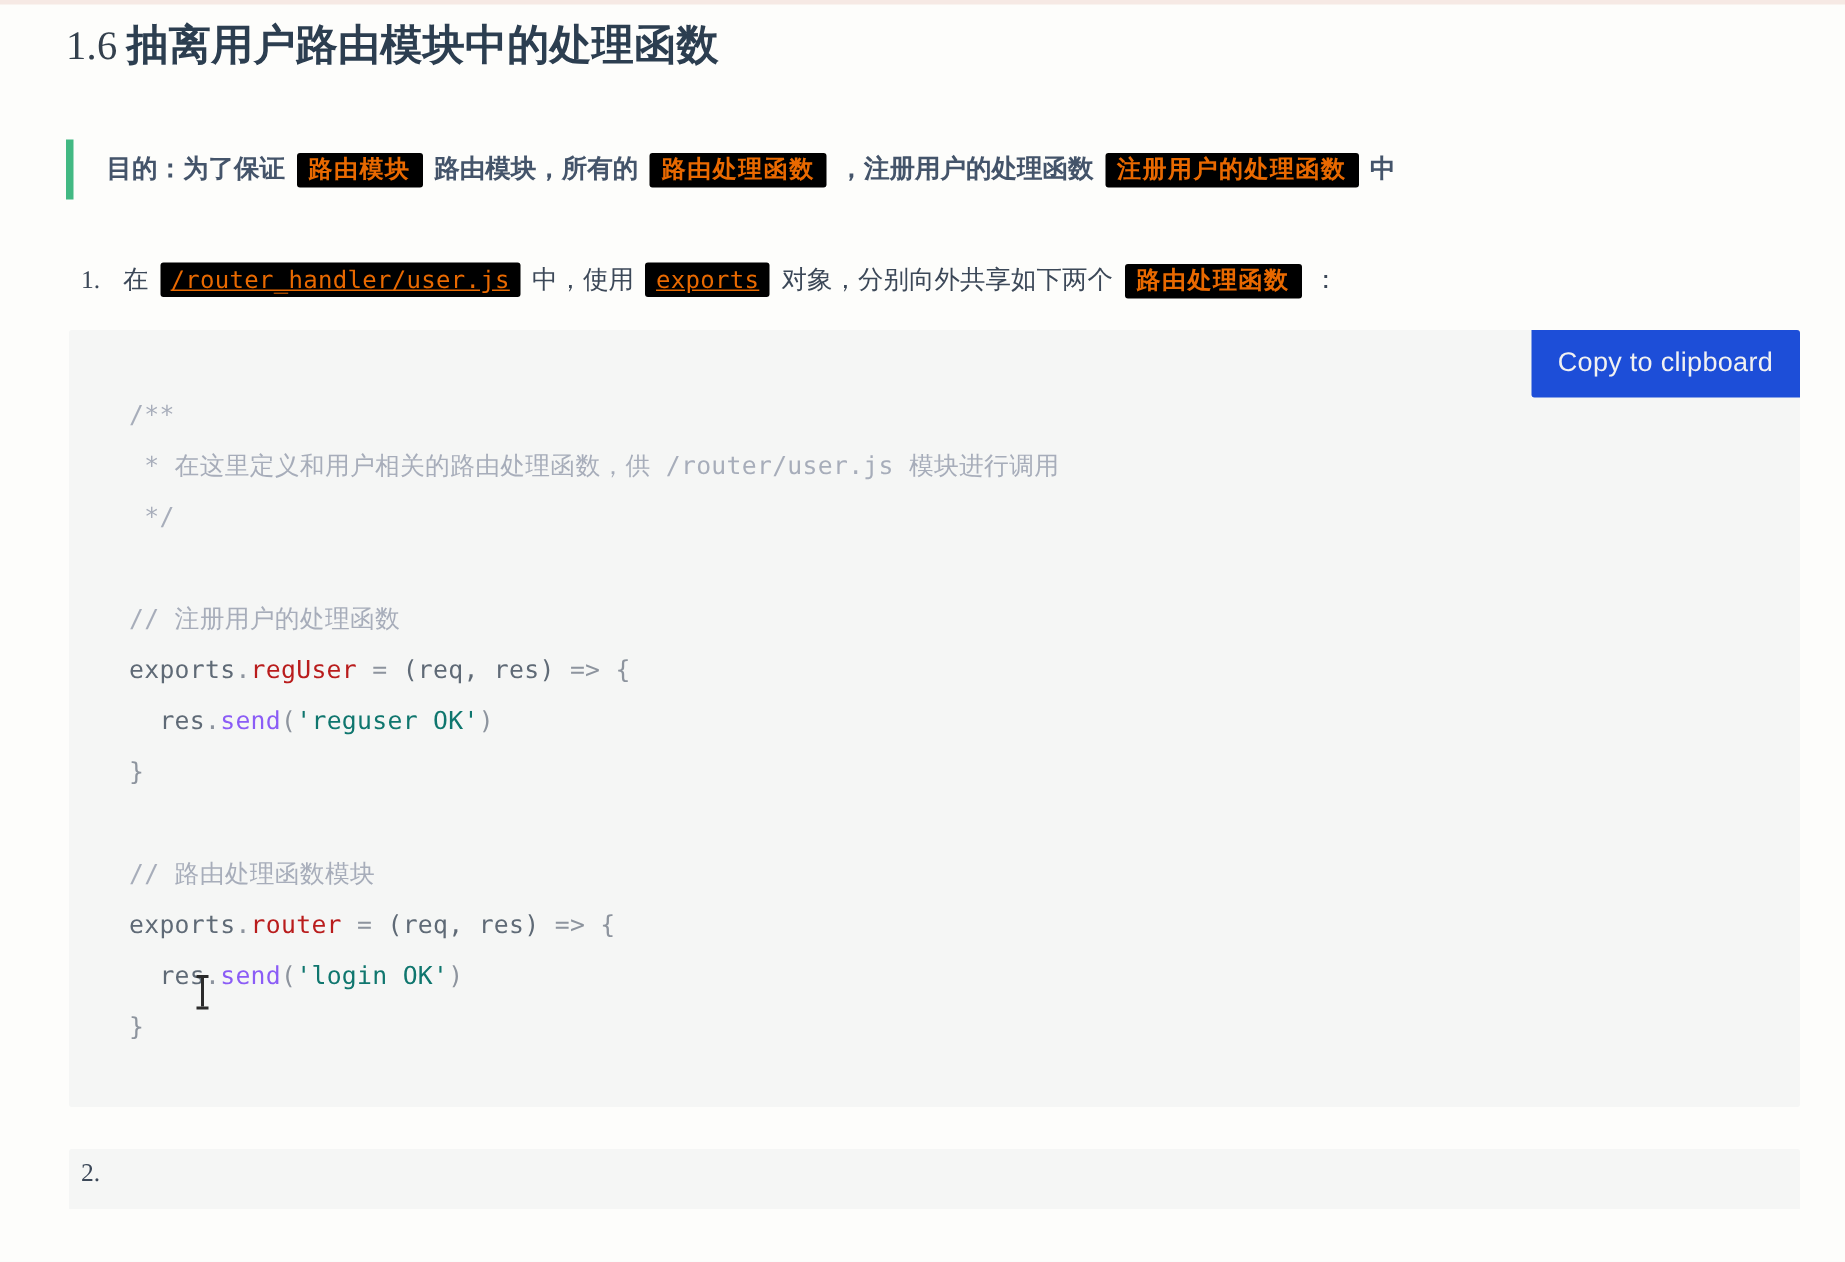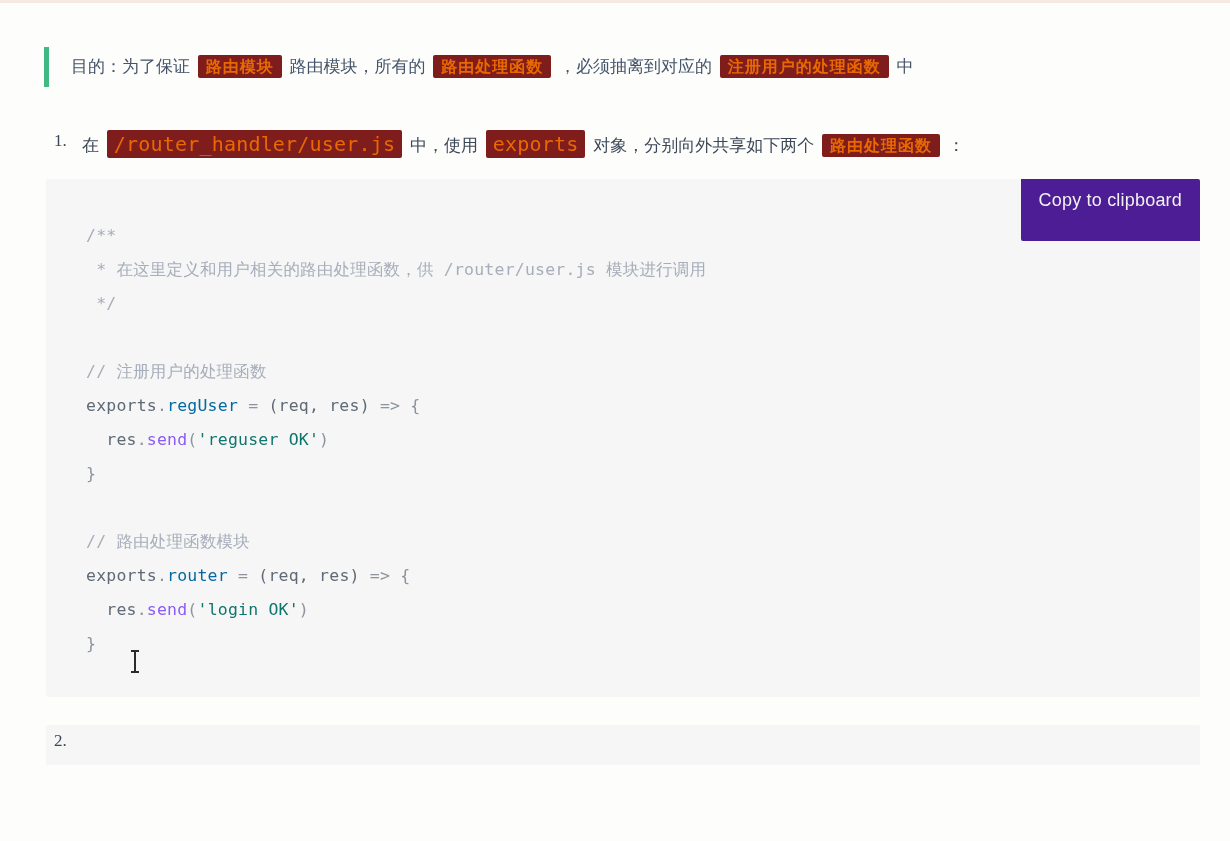--- a/index.html
+++ b/index.html
@@ -58,44 +58,45 @@
   .blockquote {
     margin: 44px 0 0 44px;
     padding: 4px 0 4px 22px;
     border-left: 5px solid #42b983;
     font-size: 17px;
     line-height: 1.9;
     color: #4a5a6a;
     font-weight: bold;
     white-space: nowrap;
   }
-  .blockquote .plain { font-weight: normal; color: #44546a; }
+  .blockquote .plain { font-weight: bold; color: #44546a; }
 
   
   code.ic {
-    background-color: #7f1d1d;
+    background-color: #000000;
     color: #e96900;
     font-family: "DejaVu Sans Mono", "Liberation Mono", monospace;
     border-radius: 2px;
     padding: 2px 7px;
     font-size: 15.5px;
     font-weight: bold;
     margin: 0 3px;
     white-space: nowrap;
   }
   code.ic-cn {
     font-family: "Liberation Sans", "DejaVu Sans", sans-serif;
     font-size: 16px;
     padding: 3px 8px;
     letter-spacing: 1px;
   }
   code.ic-mono {
     font-weight: normal;
-    font-size: 20px;
-    letter-spacing: 0.2px;
+    font-size: 16px;
+    letter-spacing: 0.2px;
+    text-decoration: underline;
   }
 
   
   ol.steps {
     margin: 0;
     padding: 0;
     list-style: none;
   }
   .step-line {
     margin: 38px 0 0 0;
@@ -130,35 +131,35 @@
     margin: 0;
     font-family: "DejaVu Sans Mono", "Liberation Mono", monospace;
     font-size: 16.5px;
     line-height: 34px;
     color: #5c6370;
     white-space: pre;
     letter-spacing: 0.2px;
   }
   .tok-comment { color: #a7adba; }
   .tok-plain   { color: #5f6a76; }
-  .tok-prop    { color: #0369a1; }
+  .tok-prop    { color: #b91c1c; }
   .tok-fn      { color: #8b5cf6; }
   .tok-str     { color: #0f766e; }
   .tok-op      { color: #8d949e; }
   .tok-punct   { color: #8d949e; }
 
   .copy-btn {
     position: absolute;
     top: 0;
     right: 0;
-    background: #4c1d95;
+    background: #1d4ed8;
     color: #f1f1f1;
     font-family: "Liberation Sans", "DejaVu Sans", sans-serif;
     font-size: 18px;
-    padding: 11px 18px 29px 18px;
+    padding: 11px 18px 13px 18px;
     border: none;
     border-radius: 0 2px 0 2px;
     cursor: pointer;
     letter-spacing: 0.2px;
     line-height: 1.2;
   }
 
   
   .codeblock-partial {
     margin: 16px 0 0 46px;
@@ -189,27 +190,30 @@
   .ibeam::before { top: -2px; }
   .ibeam::after  { bottom: -2px; }
 </style>
 </head>
 <body>
 
 <div class="top-hairline"></div>
 
 <div class="page">
 
+  <h2 class="h2">
+    <span class="num">1.6</span><span>抽离用户路由模块中的处理函数</span>
+  </h2>
 
   <blockquote class="blockquote">
     <span class="plain">目的：为了保证</span>
     <code class="ic ic-cn">路由模块</code>
     <span class="plain">路由模块，所有的</span>
     <code class="ic ic-cn">路由处理函数</code>
-    <span class="plain">，必须抽离到对应的</span>
+    <span class="plain">，注册用户的处理函数</span>
     <code class="ic ic-cn">注册用户的处理函数</code>
     <span class="plain">中</span>
   </blockquote>
 
   <ol class="steps">
 
     <li class="step-line">
       <span class="marker">1.</span>
       <span class="after-marker">
         <span>在</span>

